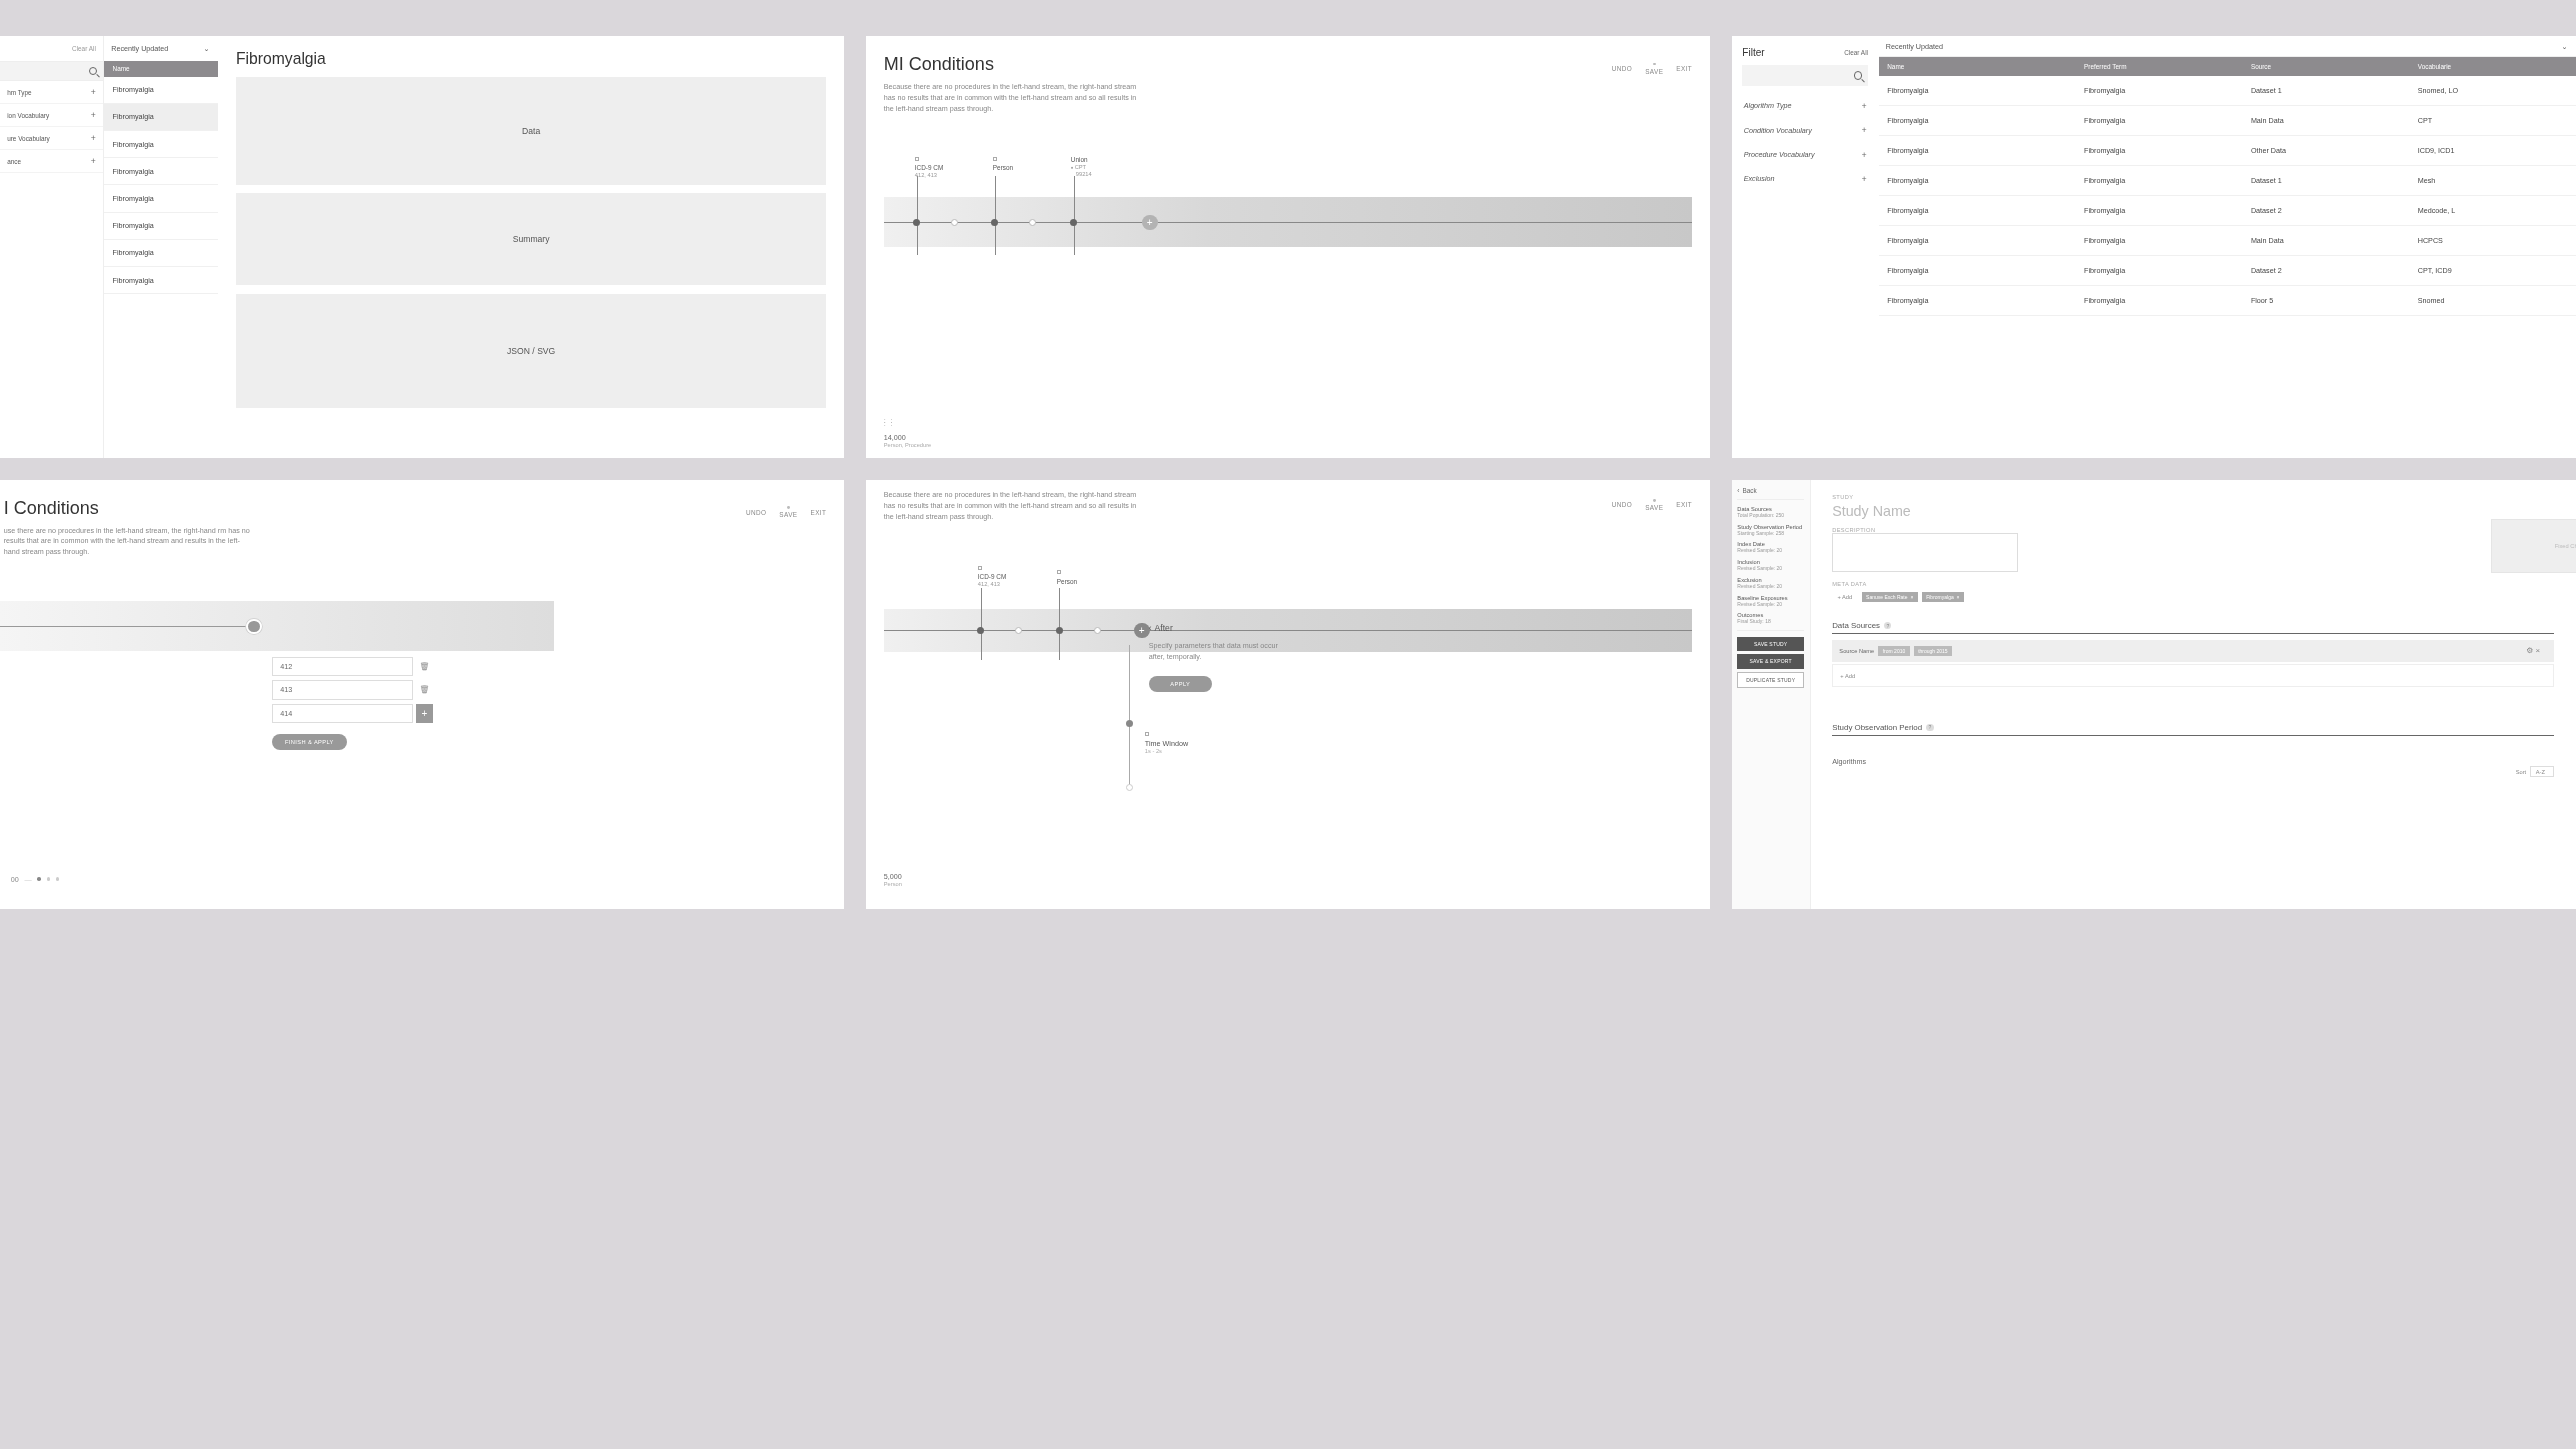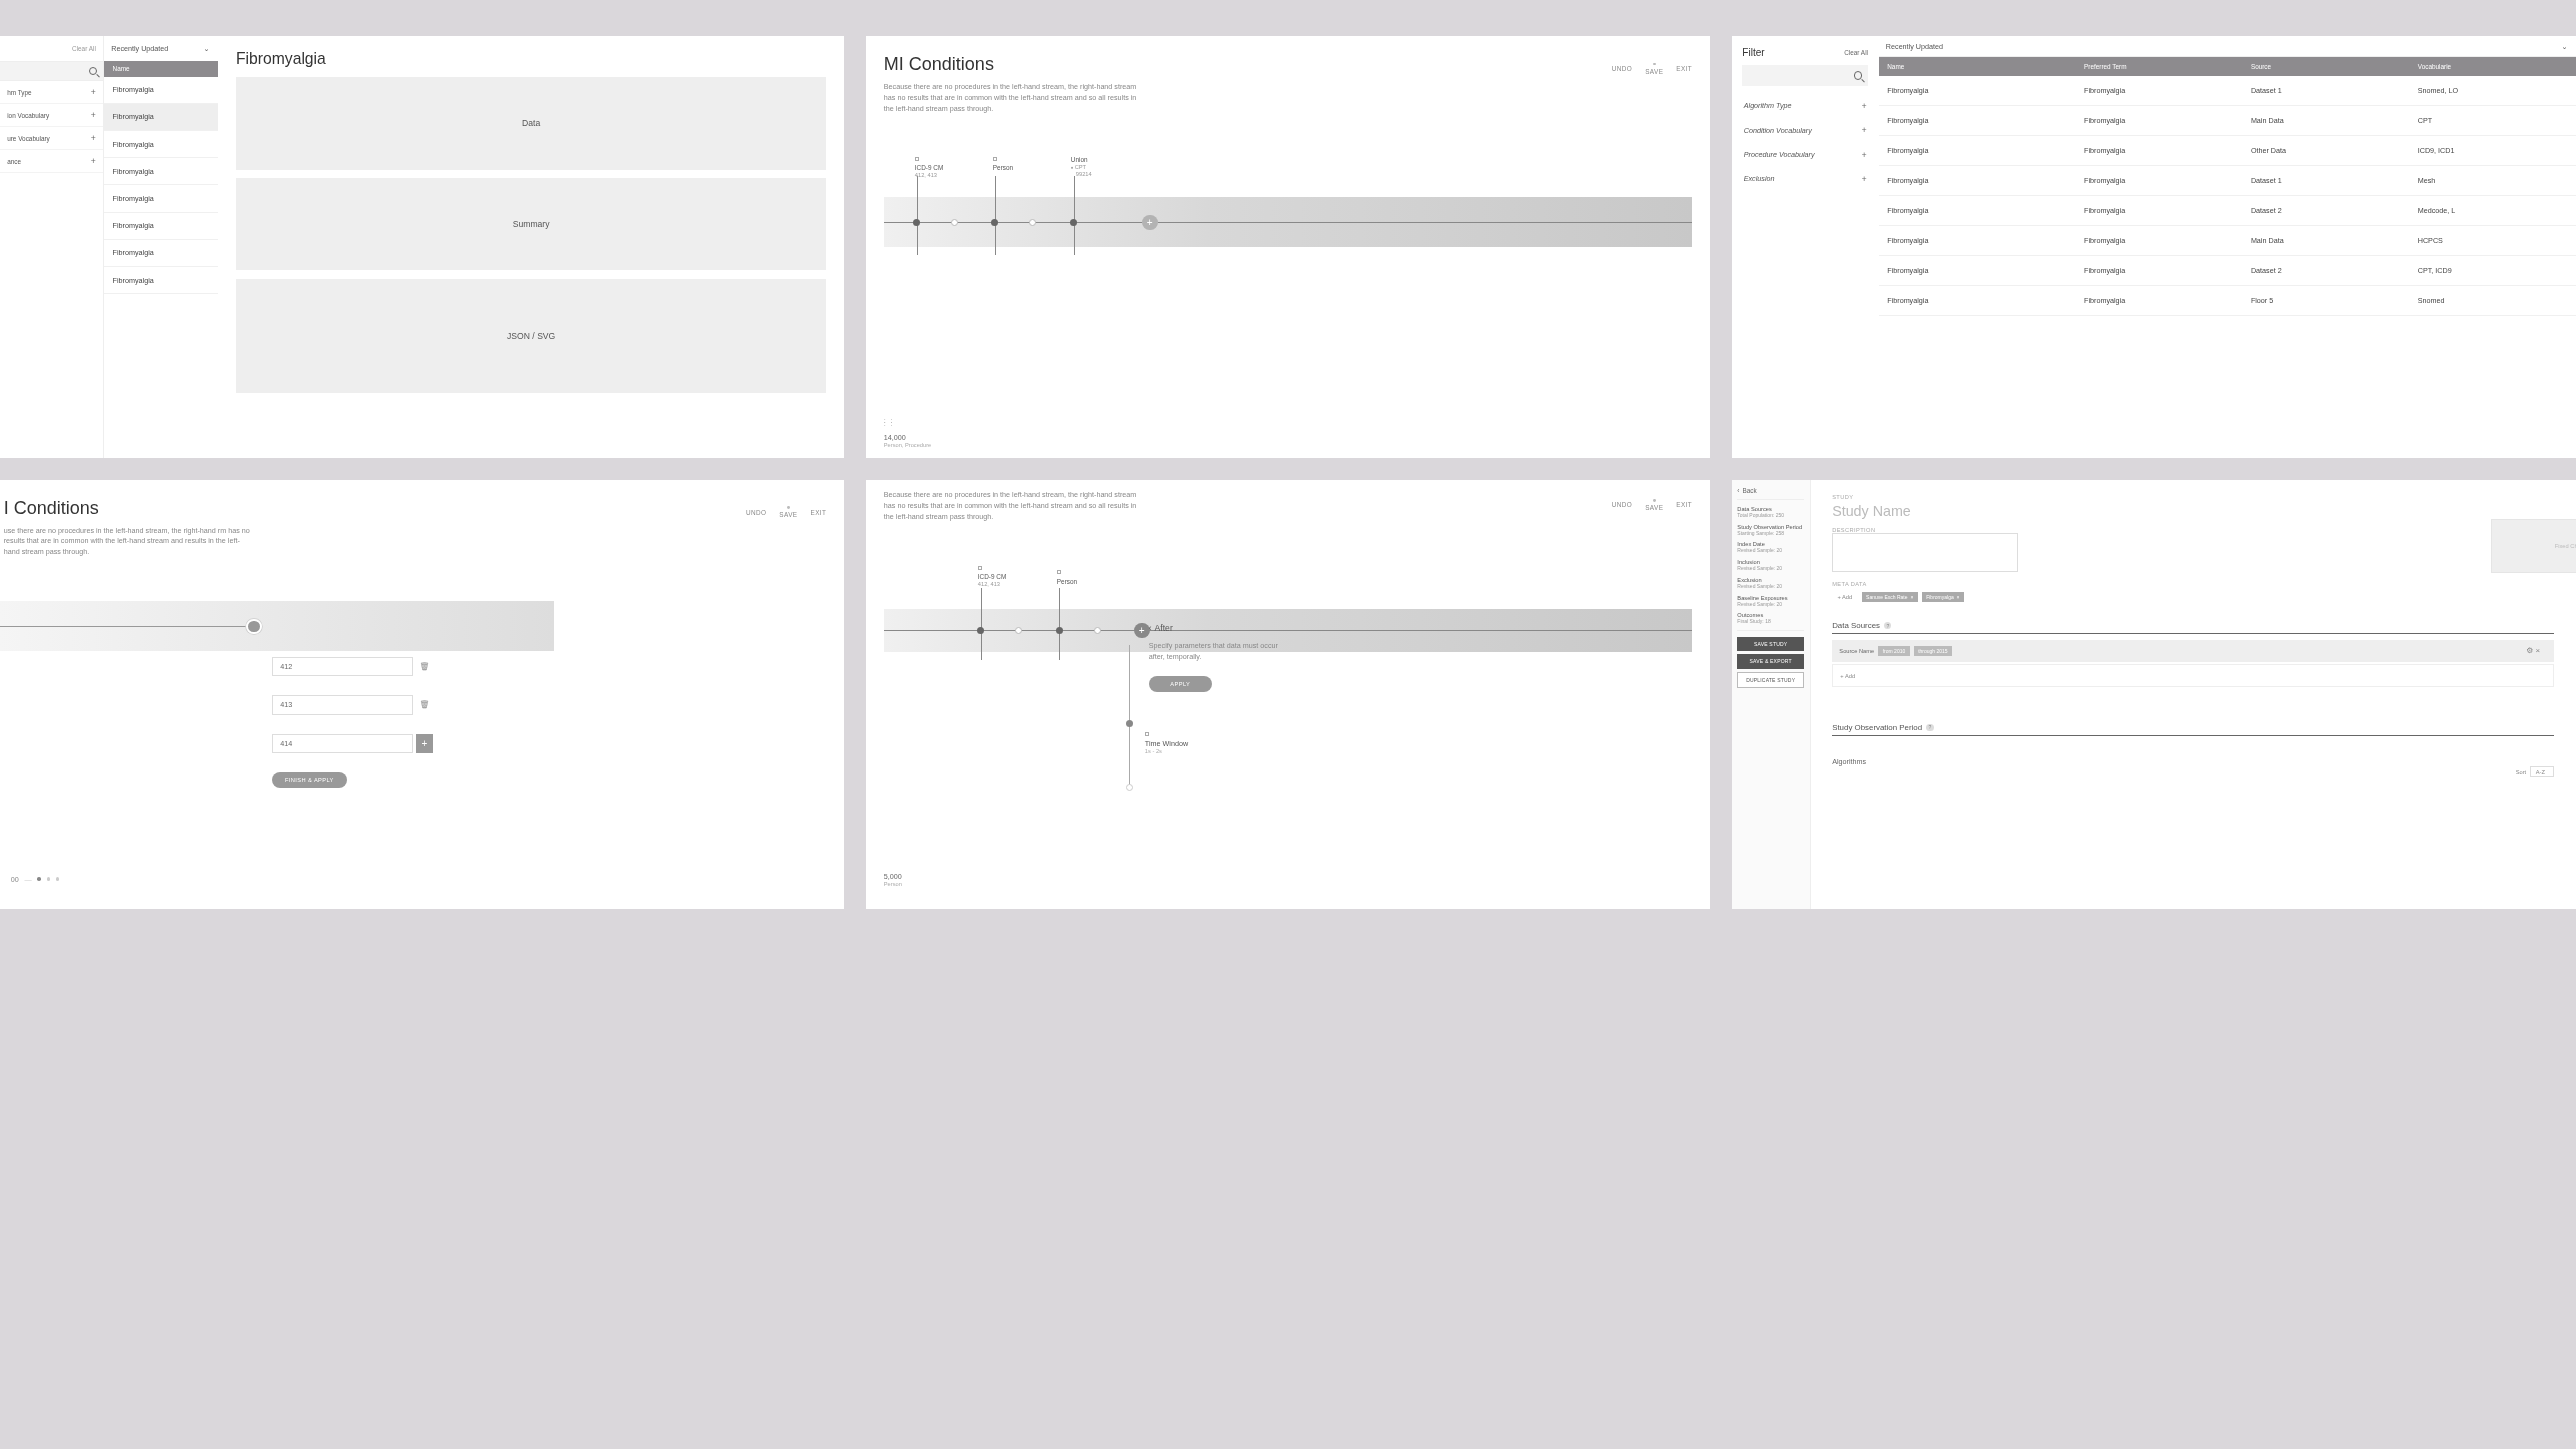--- a/index.html
+++ b/index.html
@@ -57,21 +57,21 @@
 .p3-side-row { display: flex; justify-content: space-between; align-items: center; padding: 7.2px 1.4px; font-size: 7.2px; color: #555; font-style: italic; }
 .p3-table { flex: 1; }
 .p3-thead { display: flex; background: #8d8b8e; color: #fff; font-size: 6.4px; padding: 5.7px 0; }
 .p3-th, .p3-td { flex: 1; padding: 0 8.6px; }
 .p3-th:first-child, .p3-td:first-child { flex: 1.2; }
 .p3-trow { display: flex; font-size: 7.2px; color: #444; padding: 10px 0; border-bottom: 0.7px solid #f0f0f0; }
 .p3-dropdown { display: flex; align-items: center; justify-content: space-between; border: 0.7px solid #eee; padding: 5.7px 7.2px; font-size: 7.2px; color: #555; }
 .p3-clear-row { display: flex; justify-content: space-between; align-items: center; margin-bottom: 5.7px; }
 .p4-back-row { font-size: 7.9px; color: #666; margin-bottom: 10.7px; }
 .p4-form-desc { font-size: 7.2px; color: #888; line-height: 1.5; max-width: 186px; margin-bottom: 10.7px; }
-.p4-input-row { display: flex; align-items: center; margin-bottom: 19px; gap: 2.9px; }
+.p4-input-row { display: flex; align-items: center; margin-bottom: 4px; gap: 2.9px; }
 .p4-input { flex: 1; border: 0.7px solid #ddd; padding: 4.3px 7.2px; font-size: 7.2px; color: #666; background: #fff; }
 .p4-btn-del { width: 17px; height: 17px; display: flex; align-items: center; justify-content: center; color: #888; font-size: 7.9px; }
 .p4-btn-add { width: 17px; height: 18.6px; background: #999; color: #fff; display: flex; align-items: center; justify-content: center; font-size: 10px; }
 .pill-btn { background: #999; color: #fff; border-radius: 8.6px; padding: 5px 13px; font-size: 5.7px; letter-spacing: 0.4px; display: inline-block; }
 .p4-flow-knob { position: absolute; width: 15.7px; height: 15.7px; border-radius: 50%; background: #999; border: 2.1px solid #fff; box-shadow: 0 0 0 0.7px #ccc; }
 .p4-dots { position: absolute; bottom: 25px; left: 10.7px; display: flex; align-items: center; gap: 5.7px; font-size: 7.2px; color: #888; }
 .p4-dot { width: 3.6px; height: 3.6px; border-radius: 50%; background: #ccc; }
 .p4-dot.on { background: #888; }
 
 
@@ -150,21 +150,21 @@
     <div class="p1-list-item active">Fibromyalgia</div>
     <div class="p1-list-item">Fibromyalgia</div>
     <div class="p1-list-item">Fibromyalgia</div>
     <div class="p1-list-item">Fibromyalgia</div>
     <div class="p1-list-item">Fibromyalgia</div>
     <div class="p1-list-item">Fibromyalgia</div>
     <div class="p1-list-item">Fibromyalgia</div>
   </div>
   <div class="p1-main">
     <div class="txt-title">Fibromyalgia</div>
-    <div class="p1-card" style="height:93px;">Data</div>
+    <div class="p1-card" style="height:108px;">Data</div>
     <div class="p1-card" style="height:92px;">Summary</div>
     <div class="p1-card" style="height:114px;">JSON / SVG</div>
   </div>
 </div>
 
 <div class="panel p2">
   <div class="p-header">
     <div>
       <div class="txt-big">MI Conditions</div>
       <div class="p-desc">Because there are no procedures in the left-hand stream, the right-hand stream has no results that are in common with the left-hand stream and so all results in the left-hand stream pass through.</div>

